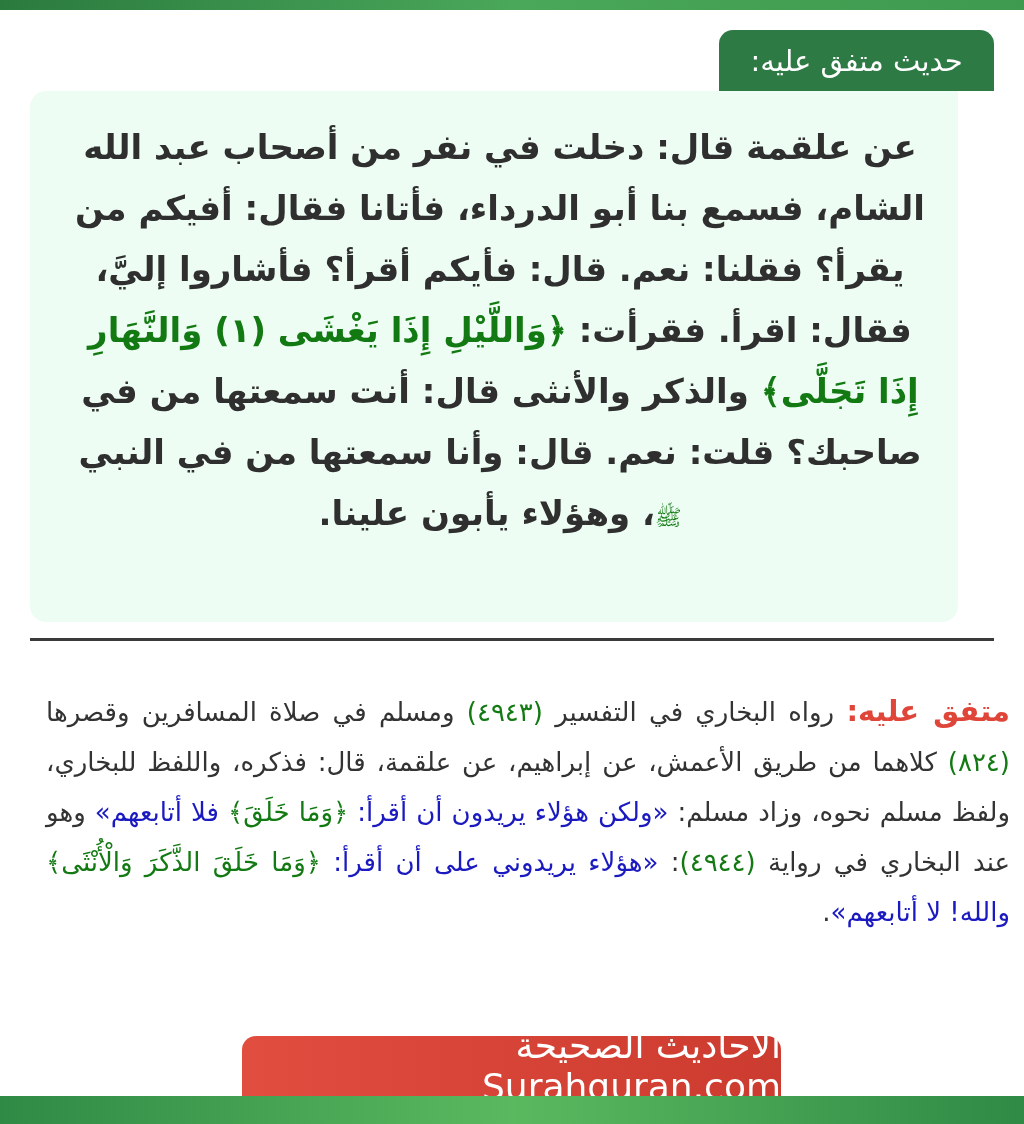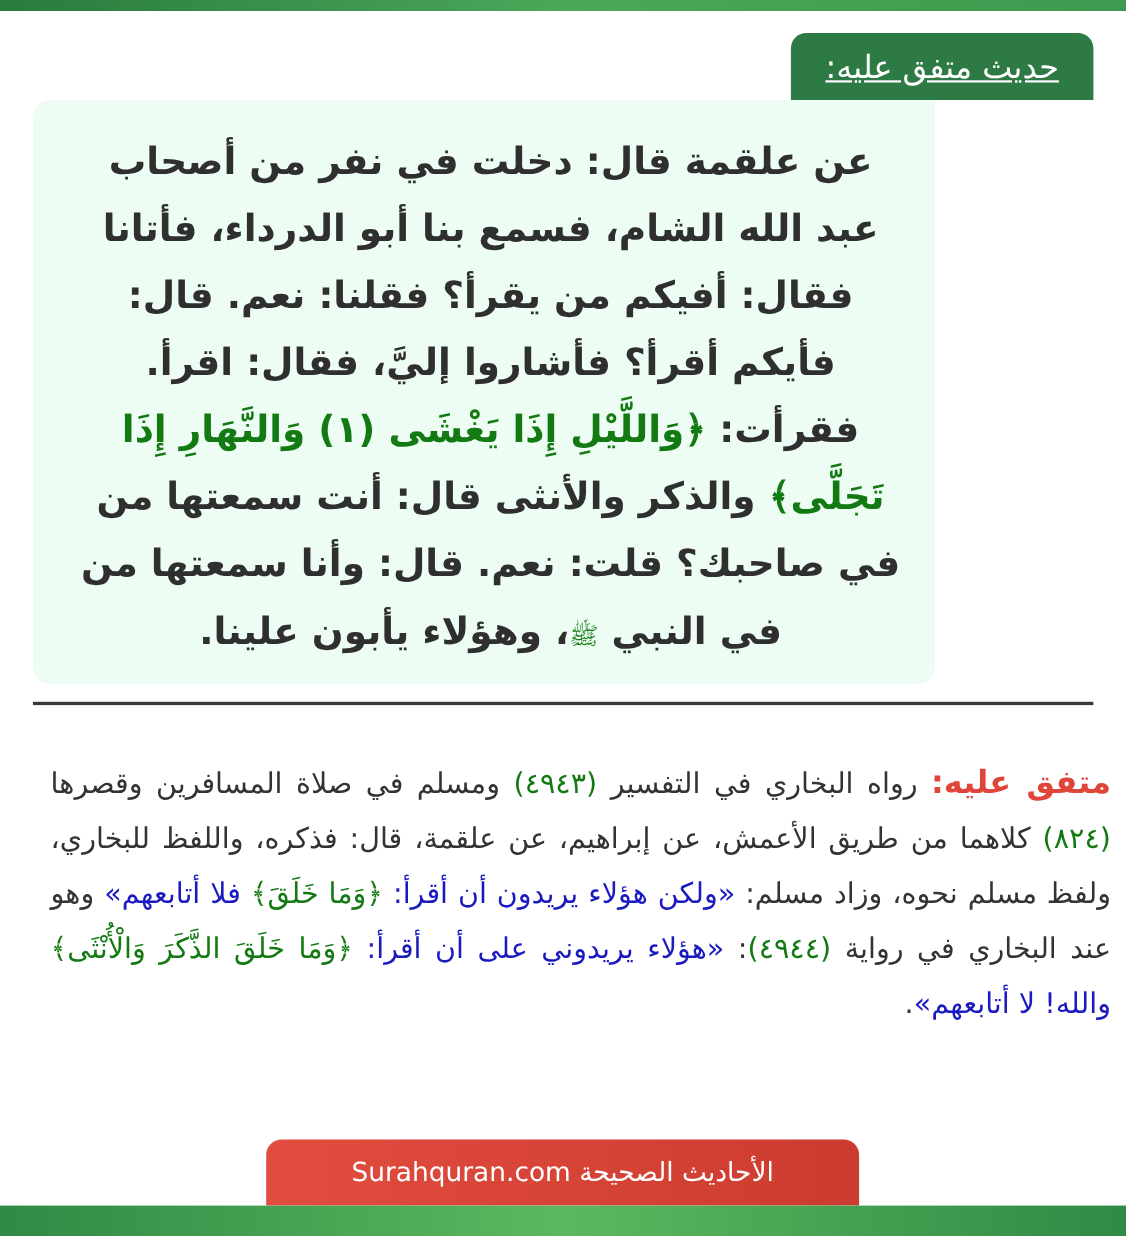--- a/index.html
+++ b/index.html
@@ -14,24 +14,24 @@
     }
     .bottom-bar {
       position:absolute; left:0; top:1096px; width:1024px; height:28px;
       background:linear-gradient(90deg,#2f8a45 0%,#5ab95f 50%,#2f8a45 100%);
     }
     .header-tab {
       position:absolute; left:719px; top:30px; width:275px; height:61px;
       background:#2e7a44; color:#ffffff;
       border-radius:14px 14px 0 0;
       display:flex; align-items:center; justify-content:center;
-      font-size:29px; direction:rtl;text-decoration:underline;
+      font-size:29px; direction:rtl;
     }
     .hadith-box {
-      position:absolute; left:30px; top:91px; width:820px; height:531px;
+      position:absolute; left:30px; top:91px; width:928px; height:531px;
       background:#edfdf3;
       border-radius:0 0 16px 16px;
       border-top-left-radius:16px;
       box-sizing:border-box; padding:26px 28px 0 40px;
     }
     .hadith-text {
       direction:rtl; text-align:center;
       font-weight:bold; font-size:34px; line-height:61px;
       color:#2f2f2f;
       margin:0;
@@ -48,21 +48,21 @@
       font-size:26px; line-height:50px; color:#333333; margin:16px;
     }
     .takhrij .label { color:#e0453a; font-weight:bold; font-size:29px; }
     .takhrij .num { color:#137a13; }
     .takhrij .quote { color:#1a1ac0; }
     .takhrij .ayah { color:#137a13; }
     .footer-badge {
       position:absolute; left:242px; top:1036px; width:539px; height:60px;
       background:linear-gradient(90deg,#e14d3f 0%,#cc3b2f 100%);
       border-radius:14px 14px 0 0;
-      color:#ffffff; font-size:24px;
+      color:#ffffff; font-size:36px;
       display:flex; align-items:center; justify-content:center;
       direction:rtl;
     }
   </style>
 </head>
 <body>
 
 <div class="top-bar"></div>
 
 <div class="header-tab">

